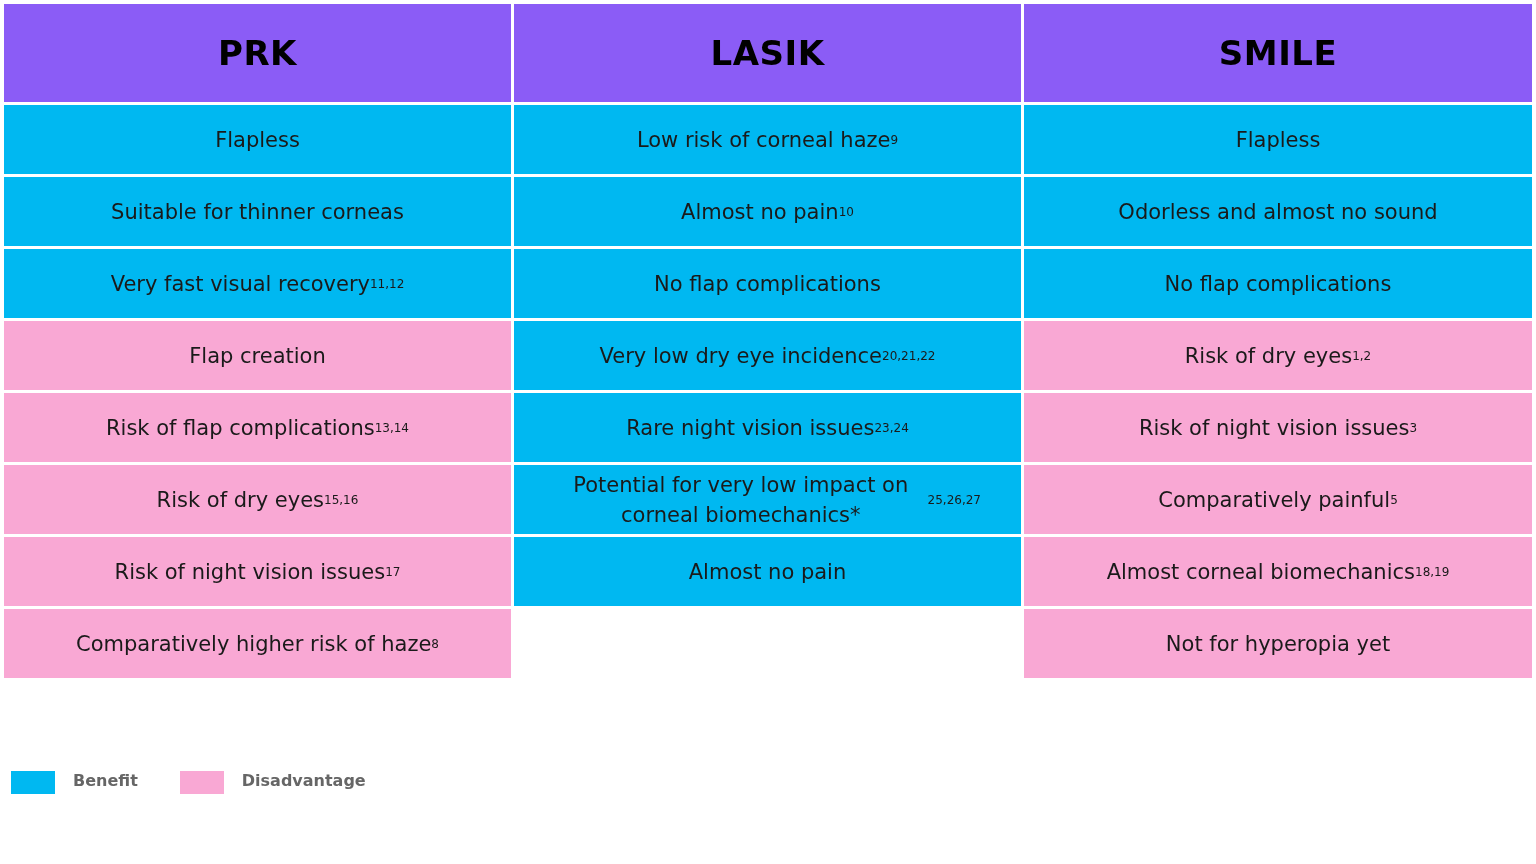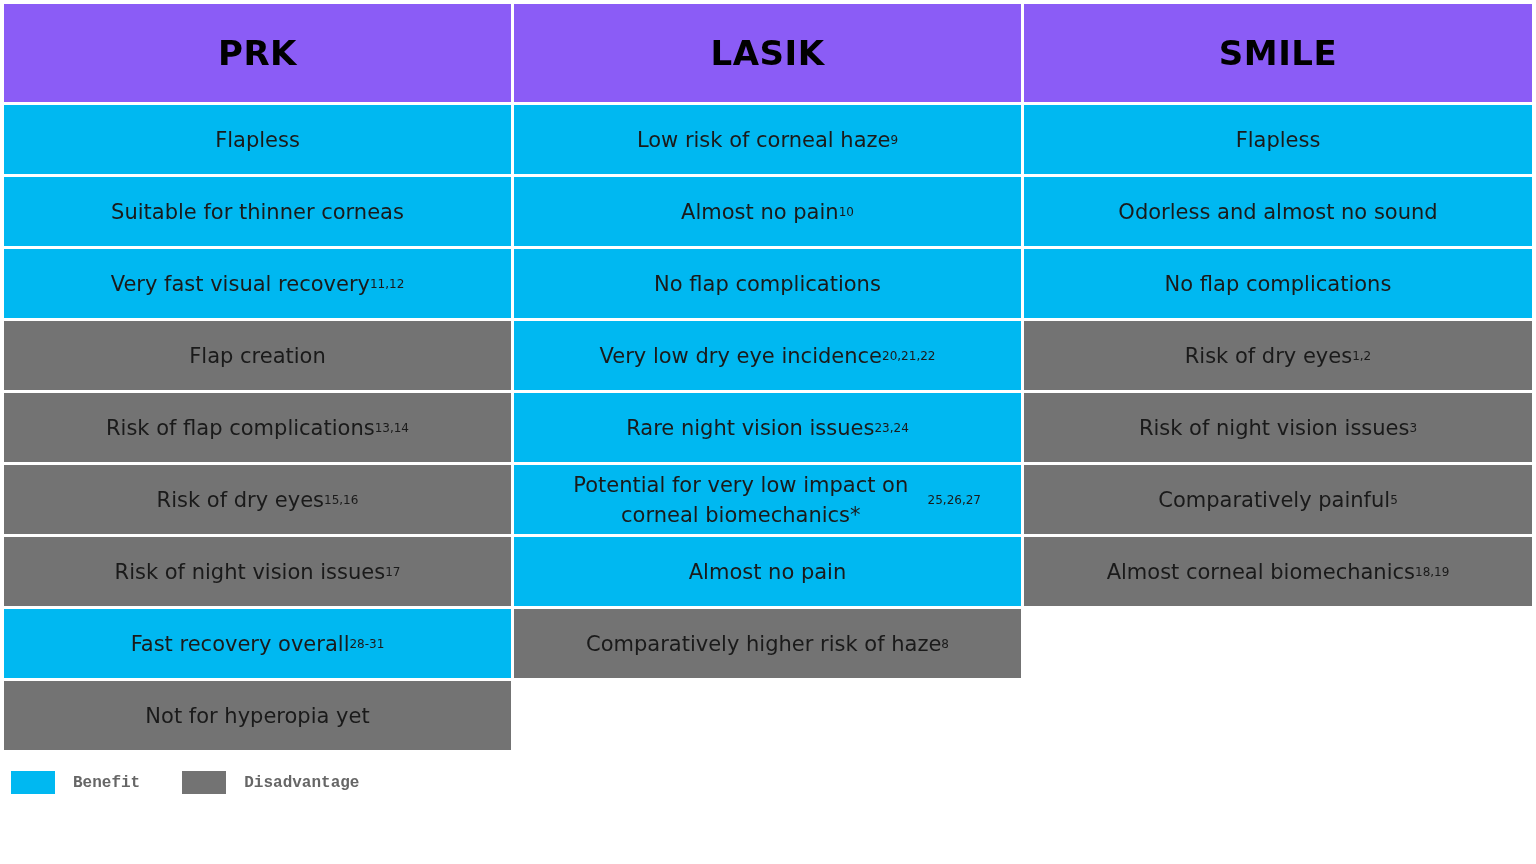--- a/index.html
+++ b/index.html
@@ -6,27 +6,27 @@
   body { width: 1536px; height: 864px; position: relative; overflow: hidden;
          font-family: "DejaVu Sans", "Liberation Sans", sans-serif; }
   .table { position: absolute; left: 4px; top: 4px; width: 1528px;
            display: grid; grid-template-columns: 507px 507px 508px;
            column-gap: 3px; row-gap: 3px; }
   .hdr { background: #8b5cf6; height: 98px; display: flex; align-items: center;
          justify-content: center; font-weight: bold; font-size: 34px; color: #000; letter-spacing: 0.5px; }
   .cell { height: 69px; display: flex; align-items: center; justify-content: center;
           text-align: center; font-size: 21px; color: #1a1a1a; line-height: 30px; padding: 18px 40px; box-sizing: border-box; }
   .benefit { background: #00b8f1; }
-  .disadvantage { background: #737373; }
+  .disadvantage { background: #f9a8d4; }
   .empty { background: transparent; }
   sup { font-size: 12px; vertical-align: 9px; line-height: 0; }
   .legend { position: absolute; left: 11px; top: 771px; display: flex; align-items: center; }
   .swatch { width: 44px; height: 23px; display: inline-block; }
   .legend-label { font-size: 16px; font-weight: bold; color: #666666; margin-left: 18px; }
-  .legend-item { display: flex; align-items: center; margin-right: 42px; font-family: Liberation Mono, monospace; }
+  .legend-item { display: flex; margin-right: 42px; }
 </style>
 </head>
 <body>
 
 <div class="table" id="table">
   <div class="hdr">PRK</div>
   <div class="hdr">LASIK</div>
   <div class="hdr">SMILE</div>
 <div class="cell benefit">
       <span>Flapless</span>
@@ -97,24 +97,20 @@
       <span>Risk of night vision issues</span>
       <sup>17</sup>
     </div>
     <div class="cell benefit">
       <span>Almost no pain</span>
     </div>
     <div class="cell disadvantage">
       <span>Almost corneal biomechanics</span>
       <sup>18,19</sup>
     </div>
-    <div class="cell benefit">
-      <span>Fast recovery overall</span>
-      <sup>28-31</sup>
-    </div>
     <div class="cell disadvantage">
       <span>Comparatively higher risk of haze</span>
       <sup>8</sup>
     </div>
     <div class="cell empty">
       <span></span>
     </div>
     <div class="cell disadvantage">
       <span>Not for hyperopia yet</span>
     </div>

